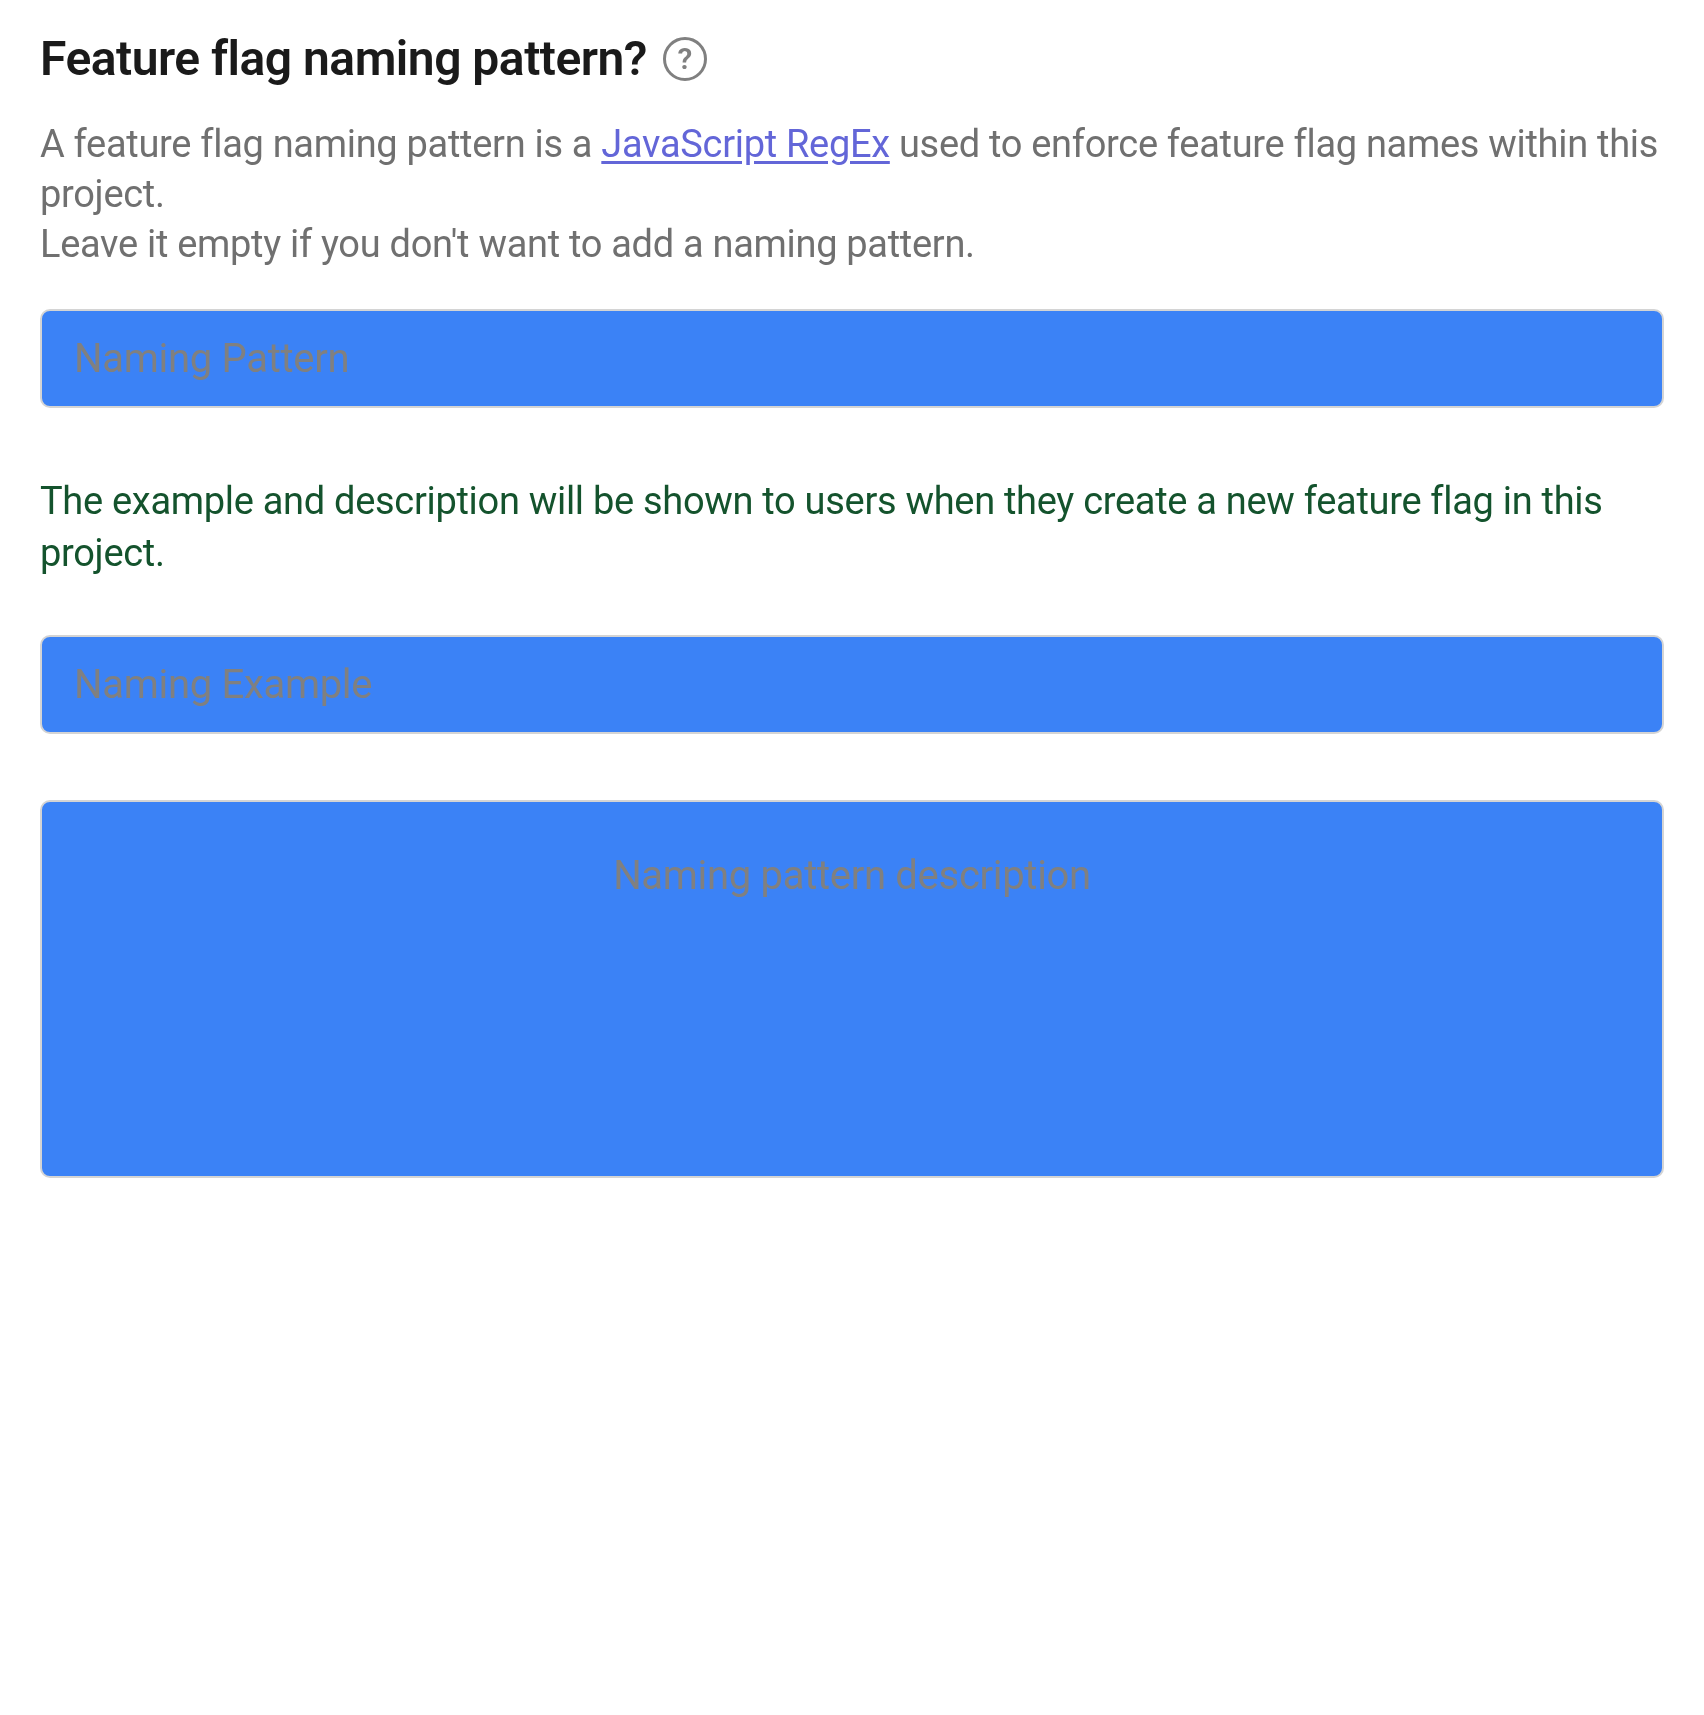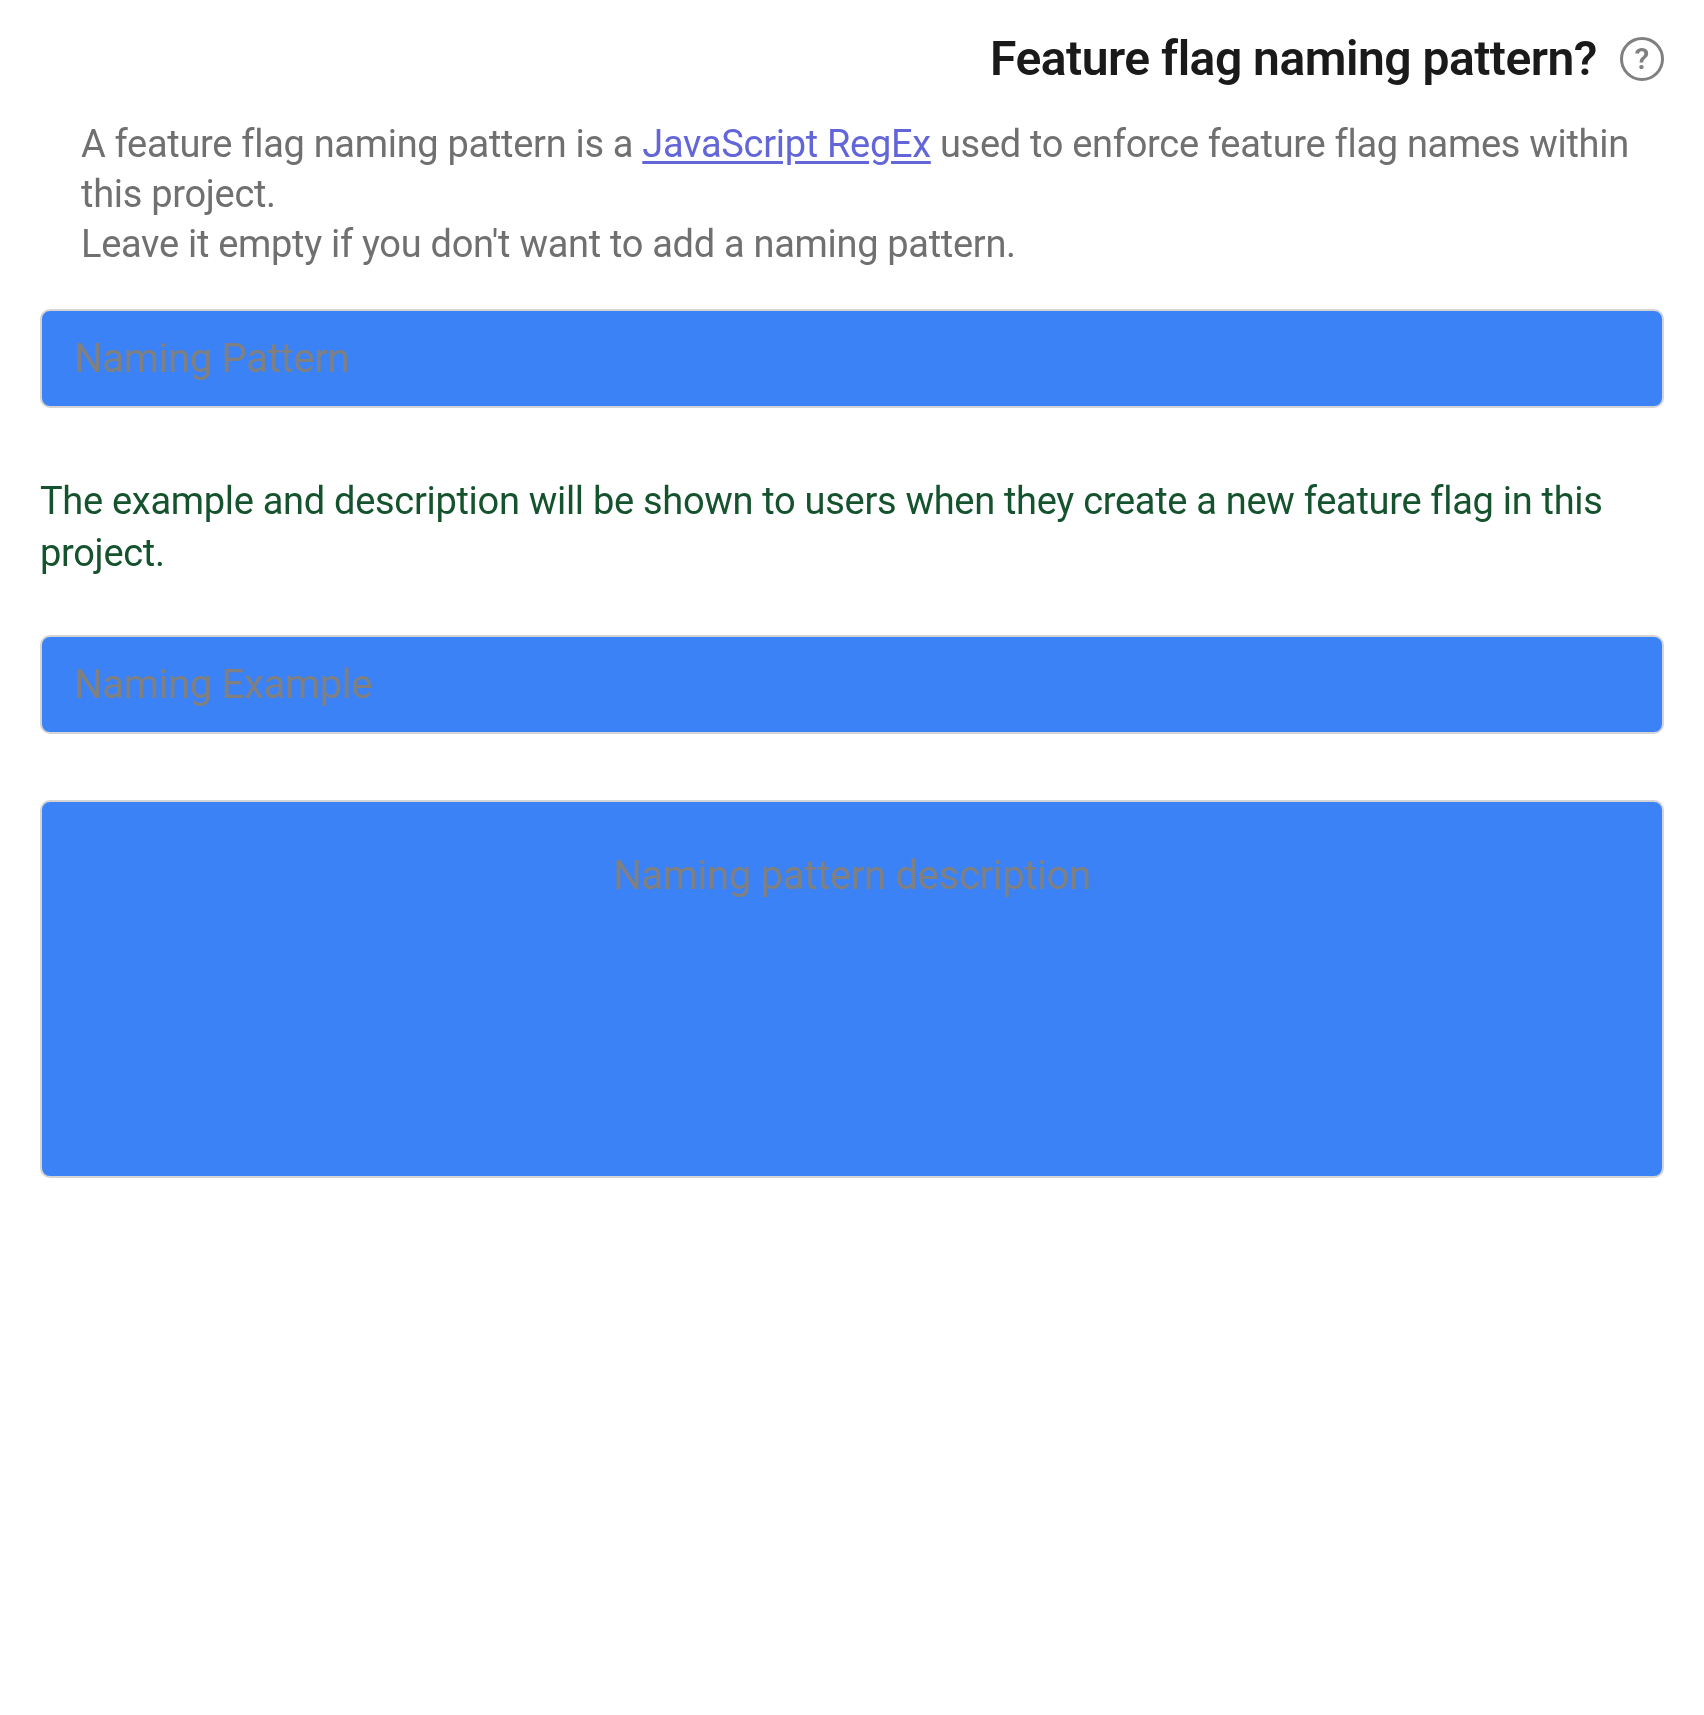--- a/index.html
+++ b/index.html
@@ -9,23 +9,22 @@
     }
     body {
       font-family: -apple-system, BlinkMacSystemFont, "Segoe UI", Roboto, "Helvetica Neue", Arial, sans-serif;
       background: #ffffff;
       padding: 30px 40px;
       width: 1704px;
     }
     .header-row {
       display: flex;
       align-items: center;
-      gap: 23px;
+      gap: 16px;
       margin-bottom: 32px;
-      justify-content: flex-end;
     }
     .title {
       font-size: 48px;
       font-weight: 600;
       color: #1a1a1a;
       letter-spacing: -0.5px;
     }
     .help-icon {
       width: 44px;
       height: 44px;
@@ -39,21 +38,20 @@
       font-weight: 600;
       line-height: 1;
       cursor: pointer;
     }
     .description {
       font-size: 38px;
       color: #707070;
       line-height: 1.32;
       margin-bottom: 40px;
       letter-spacing: -0.3px;
-      margin-left: 41px;
     }
     .description .link {
       color: #6366d8;
       text-decoration: underline;
       text-underline-offset: 4px;
       cursor: pointer;
     }
     .input-field {
       width: 100%;
       border: 2px solid #d4d4d4;

